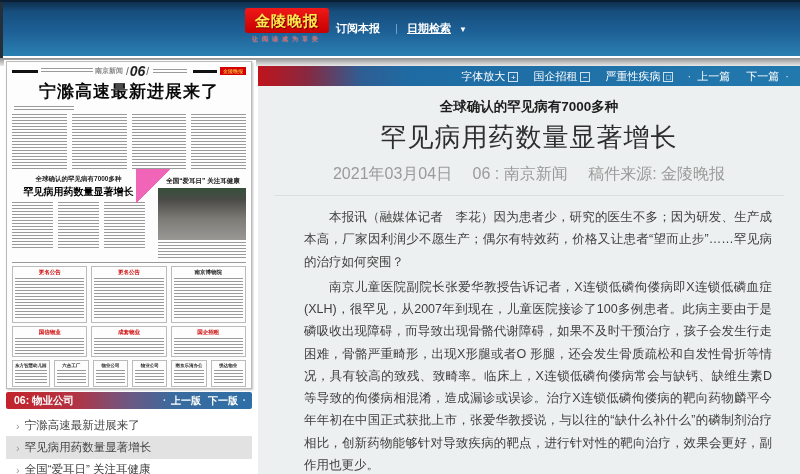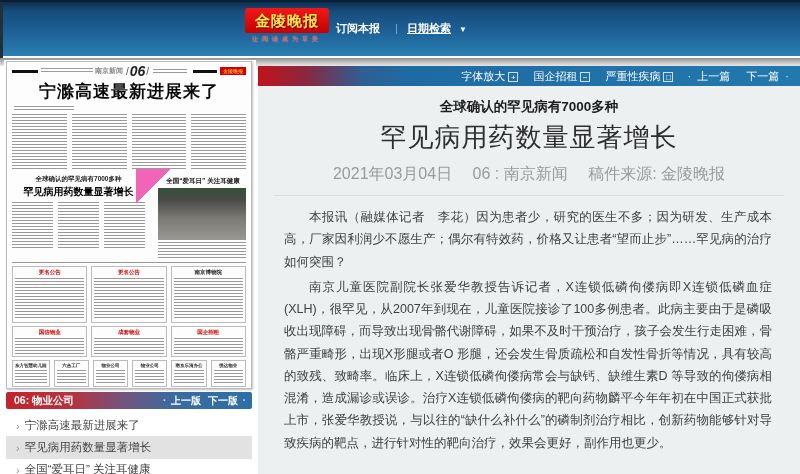--- a/index.html
+++ b/index.html
@@ -99,21 +99,21 @@
   .tb-dot { color:#d7e6f2; margin:0 3px; }
 
   #content { position:absolute; left:258px; top:86px; width:542px; height:388px;
     background:#edf0f0; overflow:hidden; }
   .a-kicker { text-align:center; font-size:13.5px; font-weight:bold; color:#1d1d1d; margin-top:12px; }
   .a-title { text-align:center; font-size:26px; font-weight:400; color:#2e2e2e; margin-top:4px; letter-spacing:1px; }
   .a-meta { text-align:center; font-size:16px; color:#9a9a9a; margin-top:9px; }
   .a-meta span { margin:0 8px; }
   .a-divider { border-top:1px solid #dcdfdf; margin:10px 16px 10px; }
   .a-body { padding:0 28px 0 26px; font-size:12.5px; color:#3e3e3e; line-height:1.78; text-align:justify; }
-  .a-body p { text-indent:2em; margin-bottom:3px; }
+  .a-body p { text-indent:2em; margin-bottom:3px;margin-left:20px; }
 </style>
 </head>
 <body>
 
 <div id="header">
   <div class="left-edge"></div>
   <div id="logo">
     <div class="logo-box">金陵晚报</div>
     <div class="logo-slogan">让阅读成为享受</div>
   </div>

